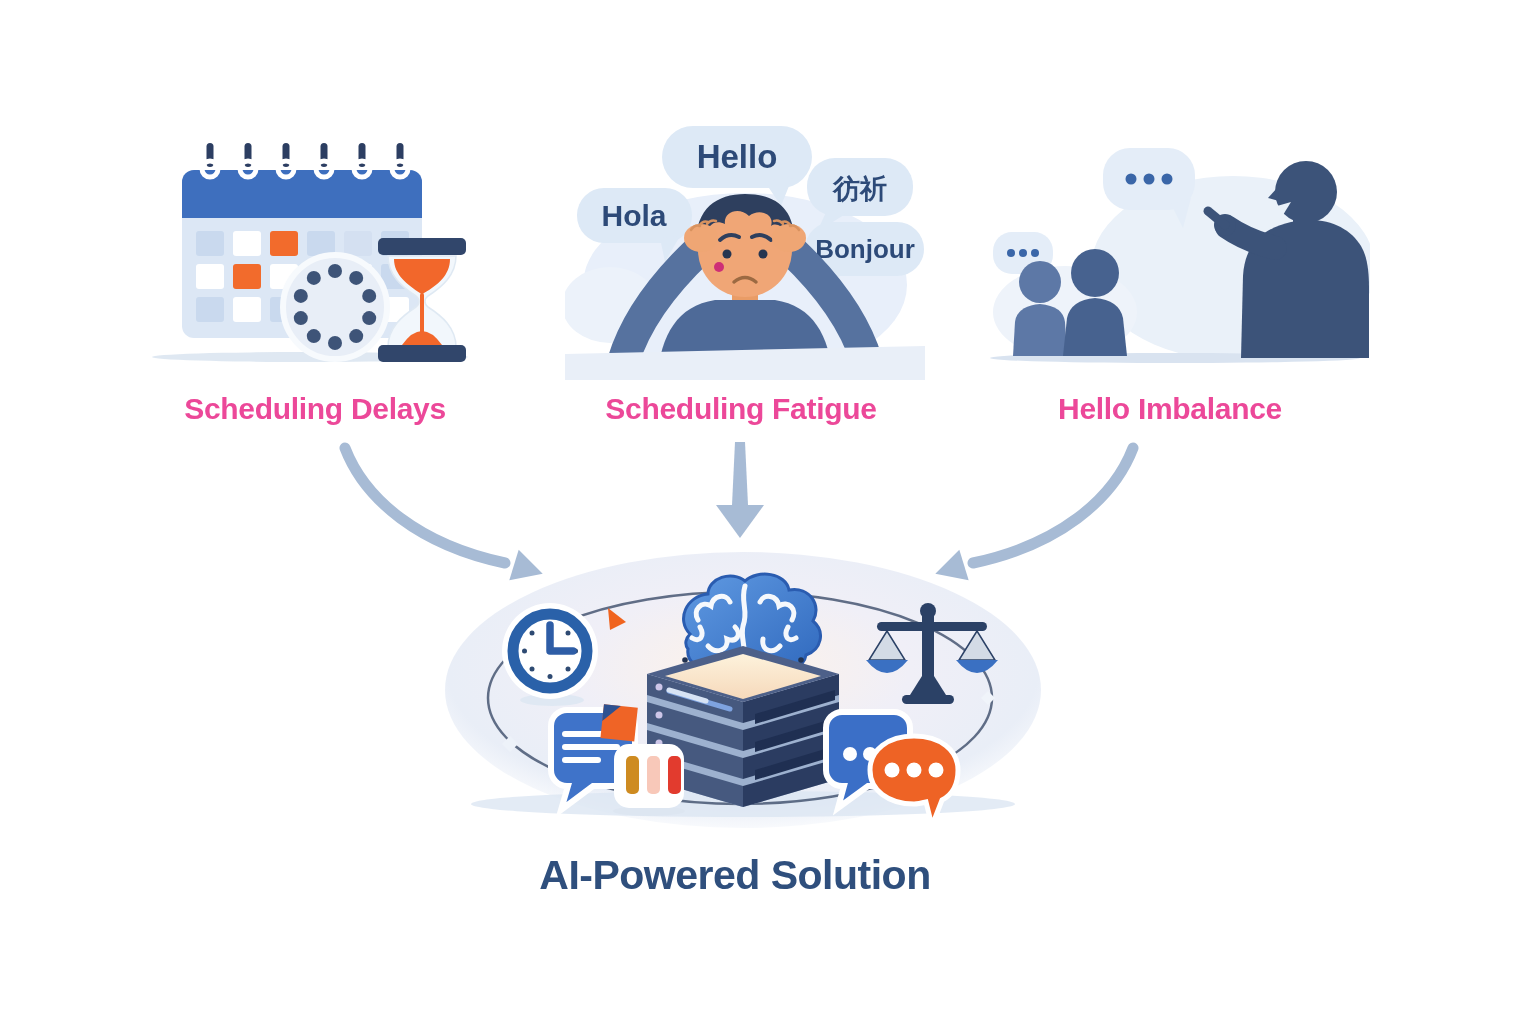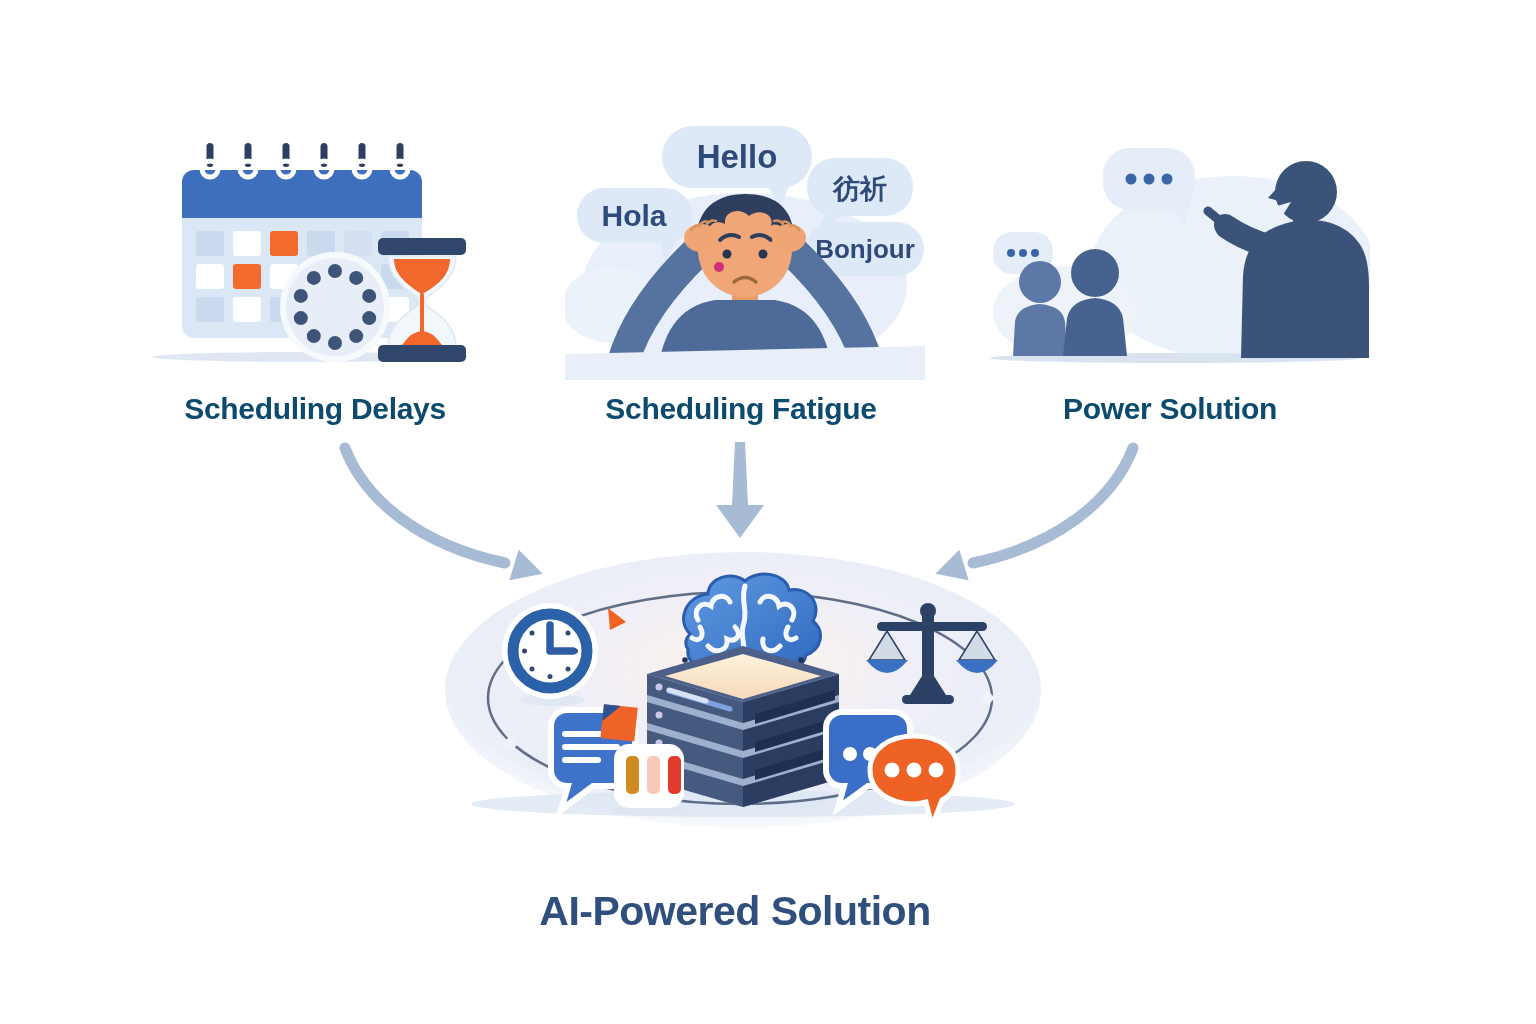--- a/index.html
+++ b/index.html
@@ -3,25 +3,25 @@
 <meta charset="utf-8">
 <style>
   html,body{margin:0;padding:0;background:#ffffff;}
   .canvas{
     position:relative;width:1536px;height:1024px;background:#ffffff;overflow:hidden;
     font-family:"Liberation Sans",sans-serif;
   }
   .abs{position:absolute;}
   .panel-label{
     position:absolute;top:392px;width:400px;text-align:center;
-    font-weight:bold;font-size:30px;color:#0c4a6e;letter-spacing:-0.3px;
+    font-weight:bold;font-size:30px;color:#ec4899;letter-spacing:-0.3px;
   }
   .solution-title{
     position:absolute;top:852px;left:335px;width:800px;text-align:center;
-    font-weight:bold;font-size:41px;color:#2f4f7d;letter-spacing:-0.5px;margin-top:36px;
+    font-weight:bold;font-size:41px;color:#2f4f7d;letter-spacing:-0.5px;
   }
   svg{display:block;}
   .bubble-text{font-family:"Liberation Sans",sans-serif;font-weight:bold;fill:#2d4a78;}
 </style>
 </head>
 <body>
 
 <div class="canvas">
 
   <svg class="abs" style="left:150px;top:135px" width="330" height="230" viewBox="0 0 330 230">
@@ -172,21 +172,21 @@
       <path d="M266,228 L268,146 C270,112 290,98 316,92 C348,85 374,96 386,116 C392,126 394,140 394,158 L394,228 Z" fill="#3c5379"></path>
       <circle cx="331" cy="62" r="31" fill="#3c5379"></circle>
       <polygon points="303,57 293,68 304,71" fill="#3c5379"></polygon>
       <polygon points="302,76 316,72 308,85" fill="#eaf1f9"></polygon>
       <rect x="318" y="84" width="24" height="16" fill="#3c5379"></rect>
       <path d="M300,118 C278,112 262,104 252,97" stroke="#3c5379" stroke-width="24" stroke-linecap="round" fill="none"></path>
       <circle cx="250" cy="95" r="11" fill="#3c5379"></circle>
       <path d="M250,95 L233,81" stroke="#3c5379" stroke-width="9" stroke-linecap="round"></path>
     </g>
   </svg>
-  <div class="panel-label" style="left:970px">Power Solution</div>
+  <div class="panel-label" style="left:970px">Hello Imbalance</div>
 
   <svg class="abs" style="left:0;top:430px" width="1536" height="170" viewBox="0 0 1536 170">
     <g fill="#a7bbd5">
       <path d="M345,18 C365,70 420,115 505,133" stroke="#a7bbd5" stroke-width="11" fill="none" stroke-linecap="round"></path>
       <g transform="translate(514,135) rotate(17)">
           <polygon points="0,-16 30,0 0,16"></polygon>
         </g>
     </g>
     <g fill="#a7bbd5">
       <polygon points="735,12 745,12 748,75 732,75"></polygon>

